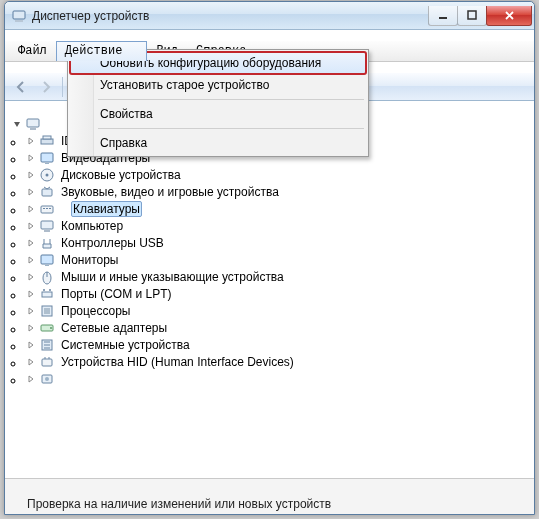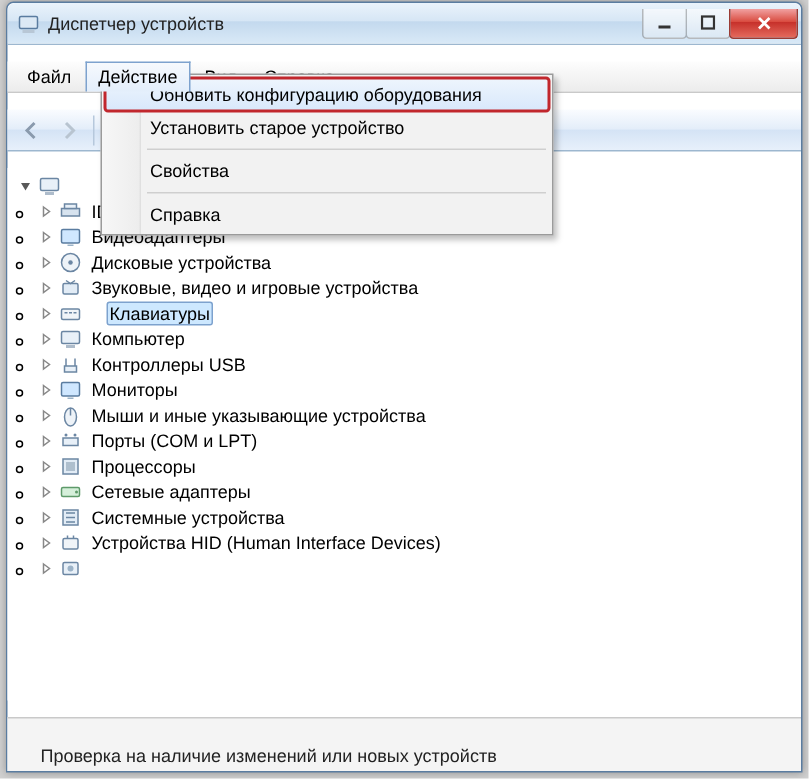--- a/index.html
+++ b/index.html
@@ -50,29 +50,30 @@
     width: 46px;
     background: linear-gradient(#f1a1a1,#d94b3f 45%,#c6302a 46%,#e46a5d);
     color: #fff; border-color: #9a3b34;
   }
   .menubar {
     height: 21px;
     background: linear-gradient(#fdfdfd,#ececec);
     border-bottom: 1px solid #c9c9c9;
     display: flex; align-items: stretch;
     padding-left: 4px;
+    font-family: Liberation Mono, monospace;
   }
   .menuitem {
     padding: 3px 9px 0 9px; height: 100%;
     cursor: default;
   }
   .menuitem.open {
     background: linear-gradient(#f6f9fd,#e3eefb);
     border: 1px solid #7da2ce; border-bottom: none;
-    padding: 2px 8px 0 8px;
+    padding: 2px 24px 0 8px;
     position: relative; z-index: 11; text-align: center;
   }
   .toolbar {
     height: 28px;
     background: linear-gradient(#fafcff,#e3edf9 49%,#d4e3f5 50%,#e7f0fb);
     border-bottom: 1px solid #9db7cf;
     display: flex; align-items: center; padding: 0 4px; gap: 1px;
   }
   .toolbtn {
     width: 24px; height: 22px;

